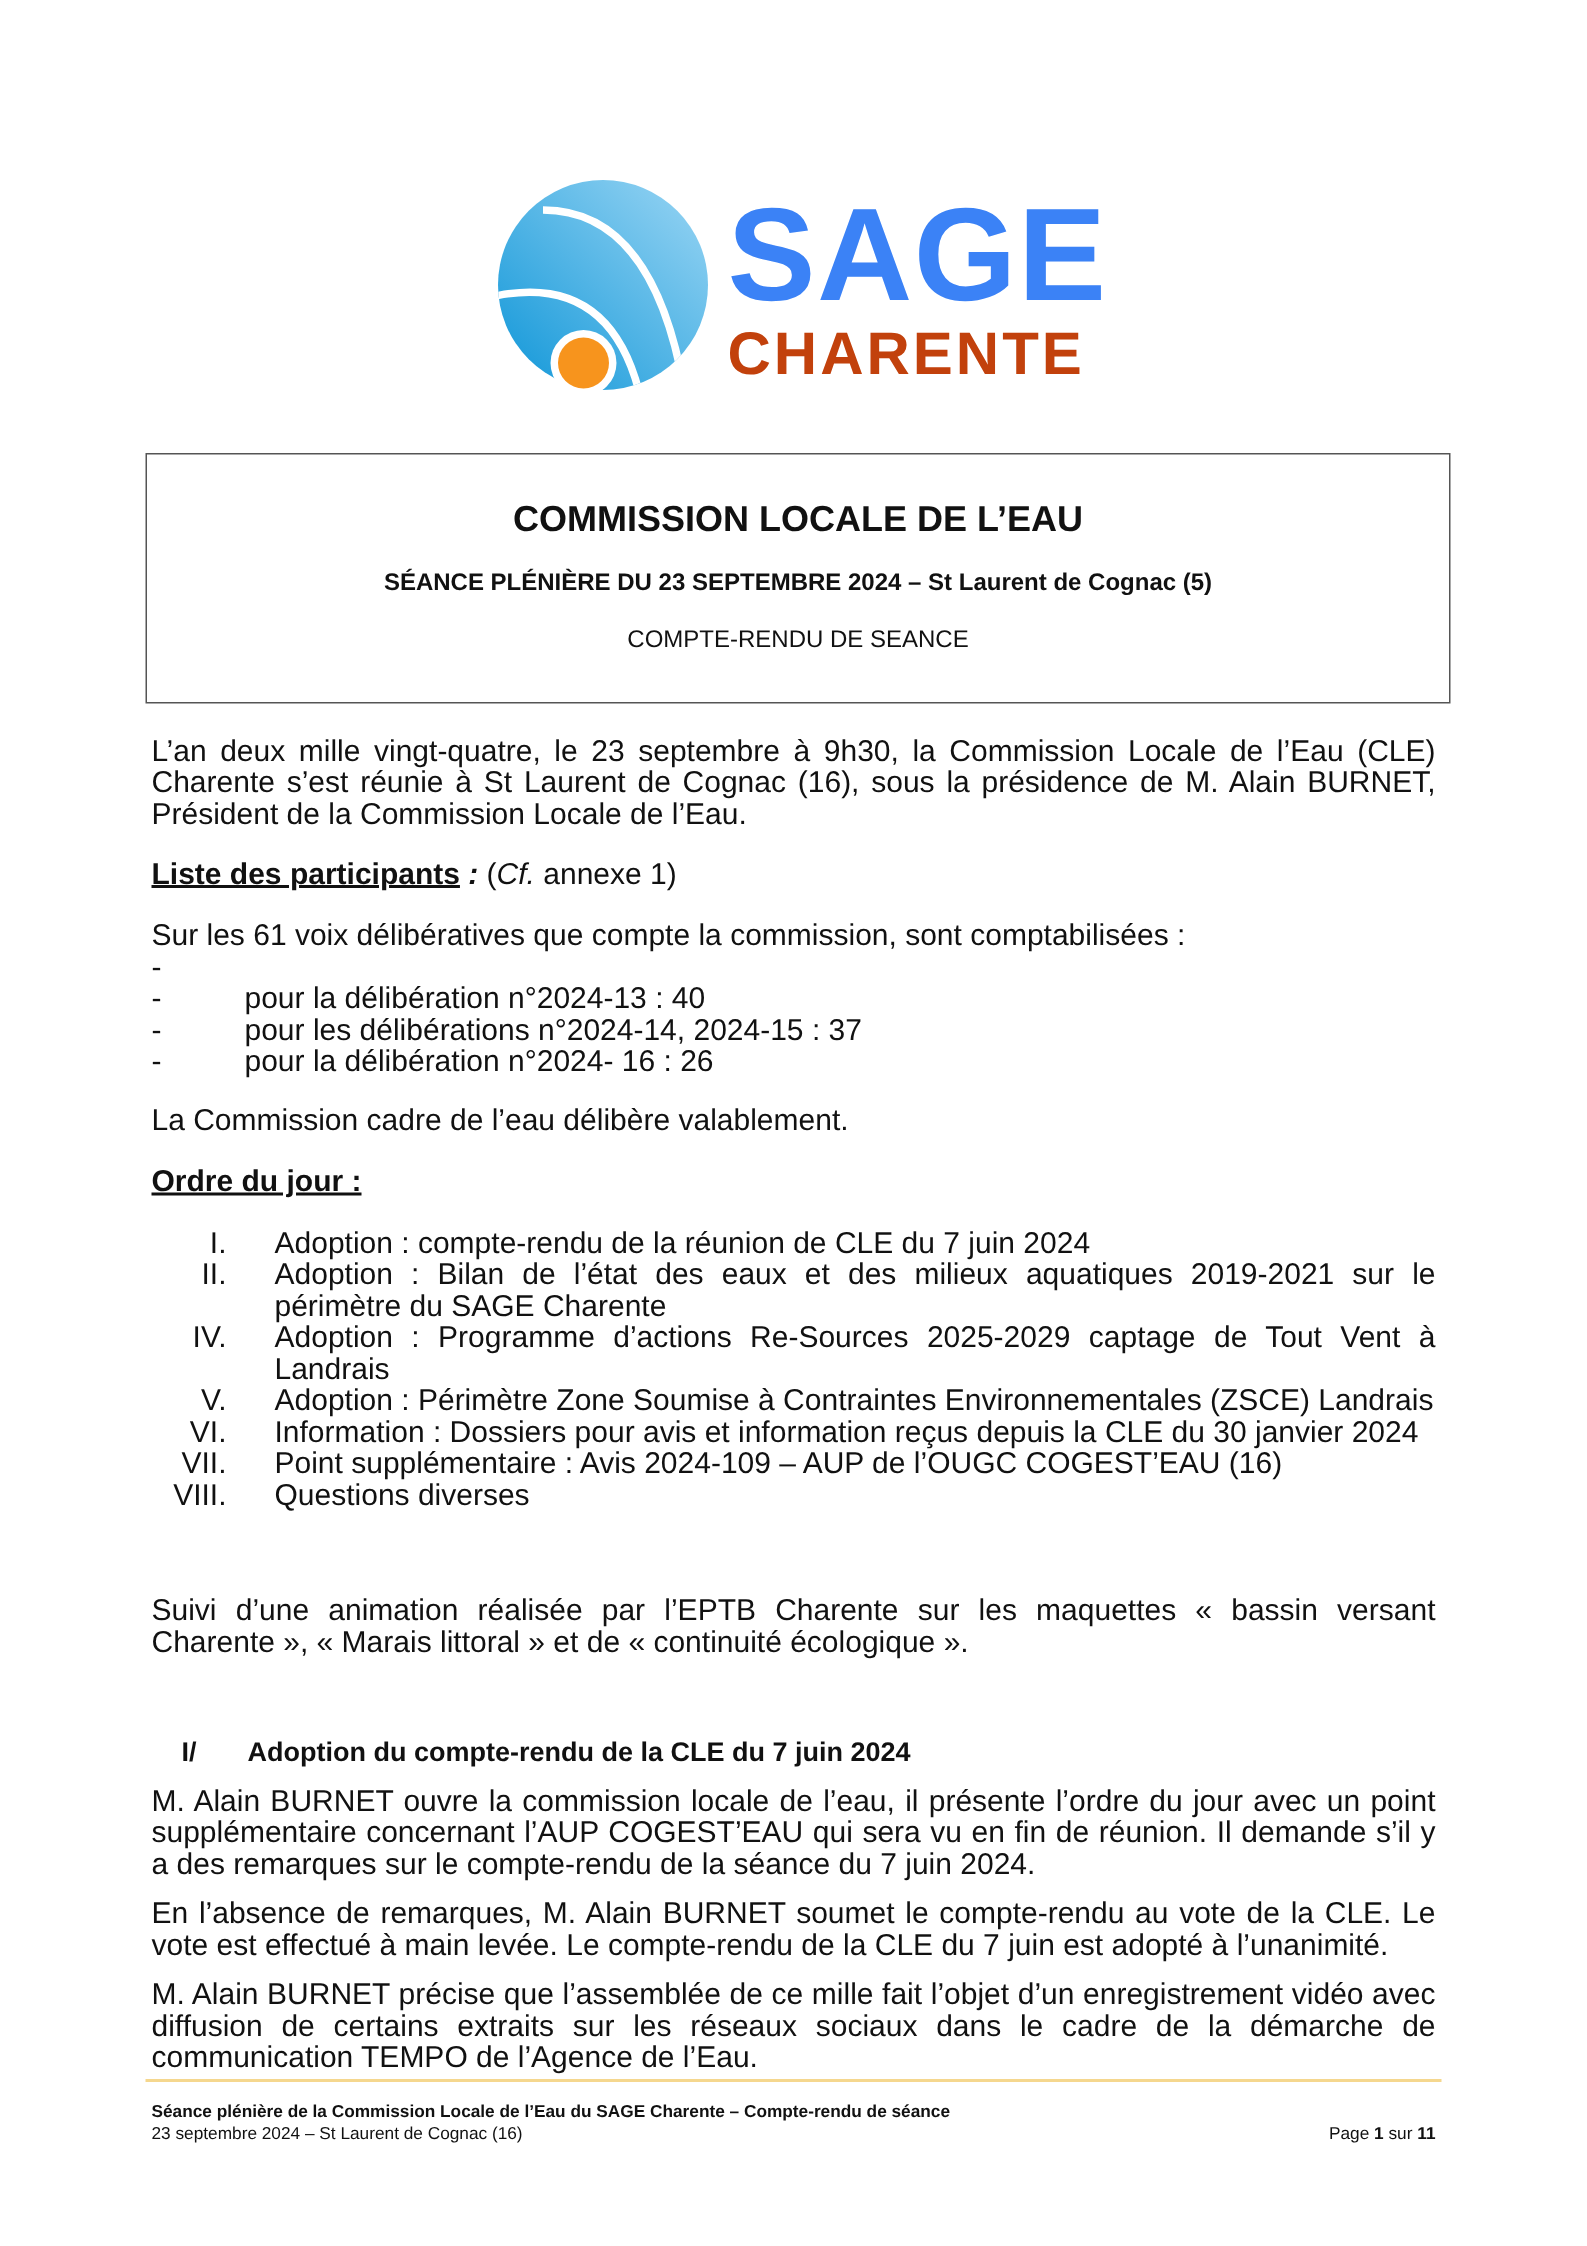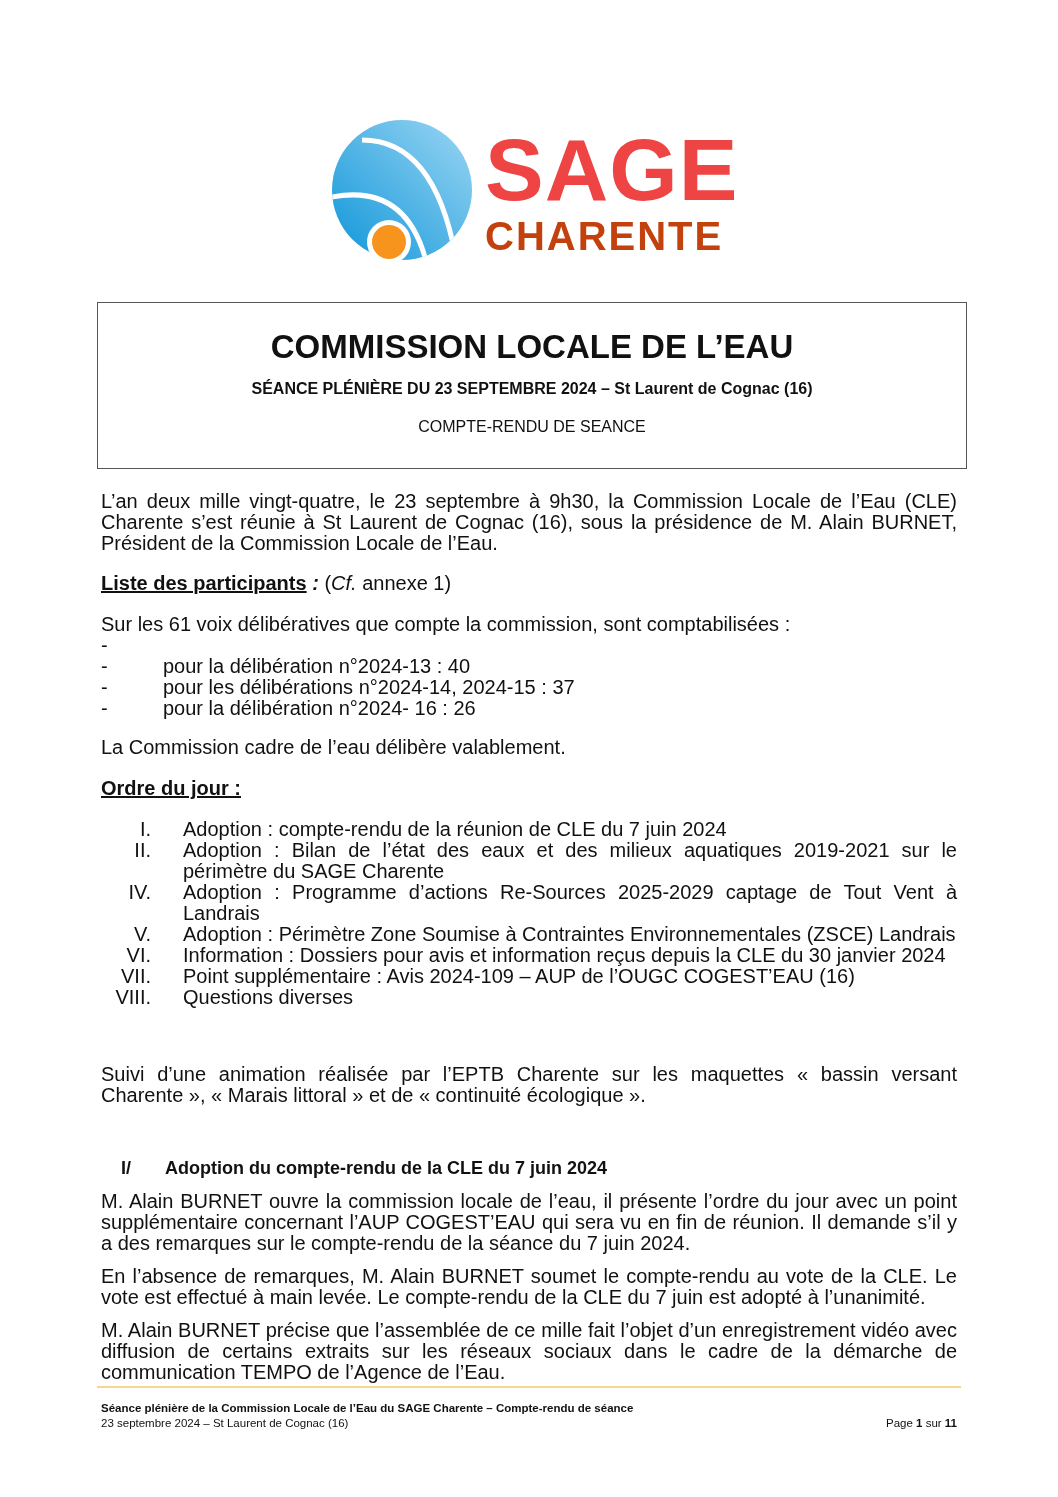--- a/index.html
+++ b/index.html
@@ -1,25 +1,25 @@
 <!DOCTYPE html>
 <html><head>
 <meta charset="utf-8">
 <style>
   html, body { margin: 0; padding: 0; background: #ffffff; }
   body { width: 1058px; height: 1497px; position: relative; overflow: hidden;
          font-family: "Liberation Sans", sans-serif; color: #111; }
   .logo { position: absolute; left: 327px; top: 120px; width: 410px; height: 140px; }
   .logo-text-sage { position: absolute; left: 158px; top: 6px; font-family: "Liberation Sans", sans-serif;
-         font-weight: bold; font-size: 88px; color: #ef4444; letter-spacing: 1px; line-height: 1; }
+         font-weight: bold; font-size: 88px; color: #3b82f6; letter-spacing: 1px; line-height: 1; }
   .logo-text-charente { position: absolute; left: 158px; top: 96px; font-family: "Liberation Sans", sans-serif;
          font-weight: bold; font-size: 40px; color: #c2410c; letter-spacing: 2px; line-height: 1; }
   .titlebox { position: absolute; left: 97px; top: 302px; width: 870px; height: 167px;
               border: 1px solid #555; box-sizing: border-box; text-align: center; }
-  .title-main { margin-top: 24px; font-weight: bold; font-size: 33px; line-height: 40px; }
+  .title-main { margin-top: 24px; font-weight: bold; font-size: 24px; line-height: 40px; }
   .title-sub { margin-top: 12px; font-weight: bold; font-size: 16px; line-height: 20px; }
   .title-sub2 { margin-top: 18px; font-size: 16px; line-height: 20px; }
   .body { position: absolute; left: 101px; width: 856px; font-size: 20px; line-height: 21px; }
   .justify { text-align: justify; }
   .u { text-decoration: underline; font-weight: bold; }
   .dash-row { display: flex; }
   .dash { width: 62px; }
   .agenda-row { display: flex; }
   .agenda-num { width: 50px; text-align: right; padding-right: 32px; flex-shrink: 0; }
   .agenda-text { flex: 1; }
@@ -52,21 +52,21 @@
     </g>
     <circle cx="62" cy="122" r="22" fill="#ffffff"></circle>
     <circle cx="62" cy="122" r="17" fill="#f7941d"></circle>
   </svg>
   <div class="logo-text-sage">SAGE</div>
   <div class="logo-text-charente">CHARENTE</div>
 </div>
 
 <div class="titlebox">
   <div class="title-main">COMMISSION LOCALE DE L’EAU</div>
-  <div class="title-sub">SÉANCE PLÉNIÈRE DU 23 SEPTEMBRE 2024 – St Laurent de Cognac (16)</div>
+  <div class="title-sub">SÉANCE PLÉNIÈRE DU 23 SEPTEMBRE 2024 – St Laurent de Cognac (5)</div>
   <div class="title-sub2">COMPTE-RENDU DE SEANCE</div>
 </div>
 
 <div class="body justify" style="top:491px;">L’an deux mille vingt-quatre, le 23 septembre à 9h30, la Commission Locale de l’Eau (CLE) Charente s’est réunie à St Laurent de Cognac (16), sous la présidence de M. Alain BURNET, Président de la Commission Locale de l’Eau.</div>
 
 <div class="body" style="top:573px;">
   <span class="u">Liste des participants</span><b><i> : </i></b><span>(</span><i>Cf.</i><span> annexe 1)</span>
 </div>
 
 <div class="body" style="top:614px;">

